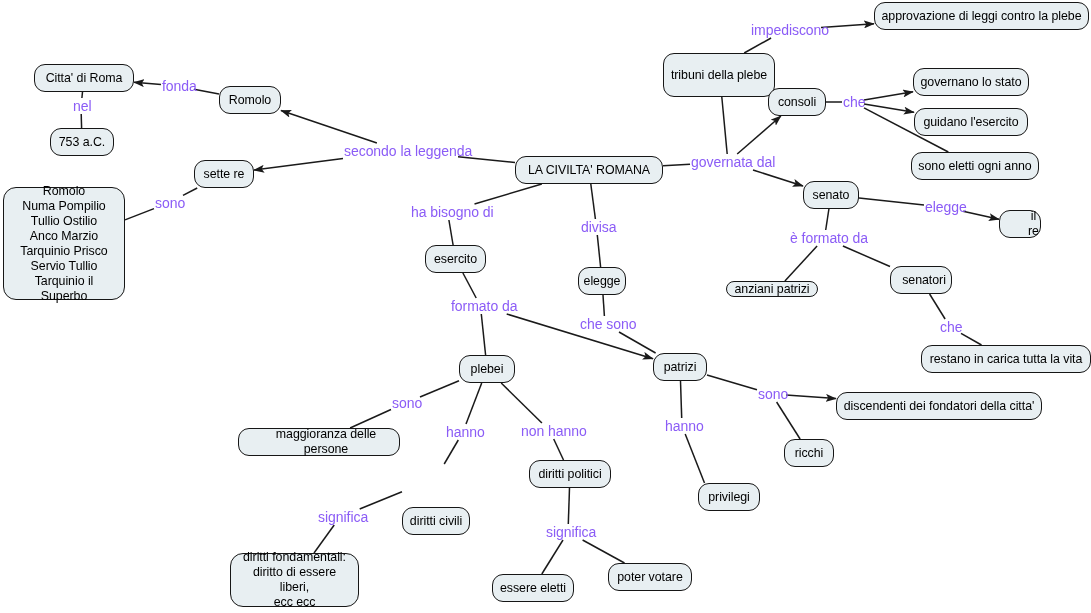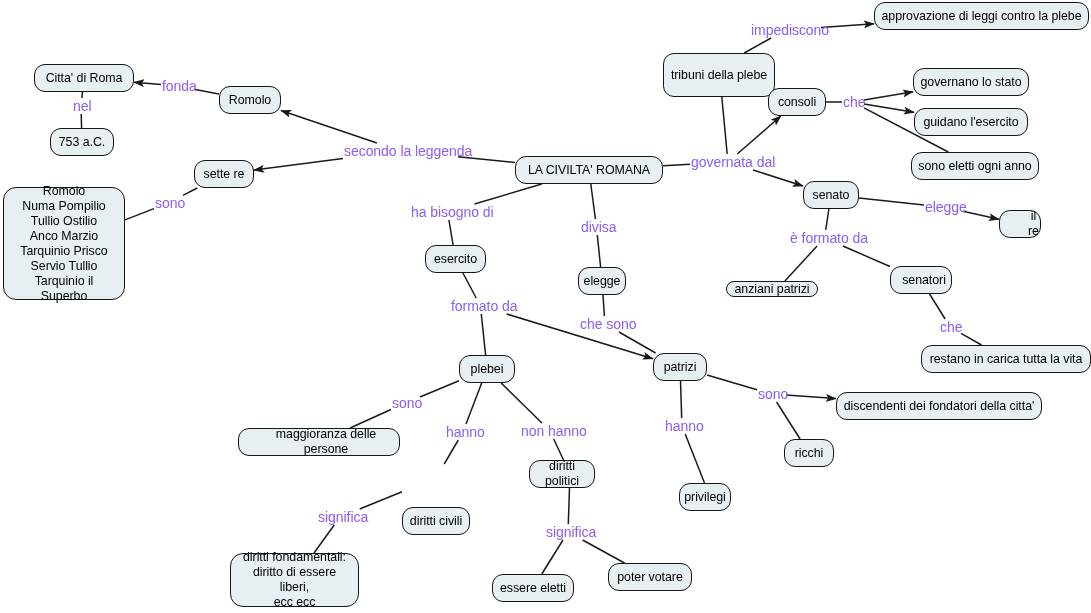--- a/index.html
+++ b/index.html
@@ -137,27 +137,27 @@
 Tarquinio Prisco
 Servio Tullio
 Tarquinio il Superbo</div>
       <div class="node" style="left: 515px; top: 156px; width: 148px; height: 28px;">LA CIVILTA' ROMANA</div>
       <div class="node" style="left: 425px; top: 245px; width: 61px; height: 28px;">esercito</div>
       <div class="node" style="left: 578px; top: 267px; width: 48px; height: 28px;">elegge</div>
       <div class="node" style="left: 459px; top: 355px; width: 56px; height: 28px;">plebei</div>
       <div class="node" style="left: 653px; top: 353px; width: 54px; height: 28px;">patrizi</div>
       <div class="node" style="left: 238px; top: 428px; width: 162px; height: 28px; padding-left: 20px;">maggioranza delle persone</div>
       <div class="node" style="left: 402px; top: 464px; width: 68px; height: 28px; margin-top: 43px;">diritti civili</div>
-      <div class="node" style="left: 529px; top: 460px; width: 66px; height: 28px;">diritti politici</div>
+      <div class="node" style="left: 529px; top: 460px; width: 82px; height: 28px;">diritti politici</div>
       <div class="node multi" style="left: 230px; top: 553px; width: 129px; height: 54px;">diritti fondamentali:
 diritto di essere liberi,
 ecc ecc</div>
       <div class="node" style="left: 492px; top: 574px; width: 82px; height: 28px;">essere eletti</div>
       <div class="node" style="left: 608px; top: 563px; width: 84px; height: 28px;">poter votare</div>
-      <div class="node" style="left: 679px; top: 483px; width: 52px; height: 28px;">privilegi</div>
+      <div class="node" style="left: 698px; top: 483px; width: 62px; height: 28px;">privilegi</div>
       <div class="node" style="left: 784px; top: 439px; width: 50px; height: 28px;">ricchi</div>
       <div class="node" style="left: 836px; top: 392px; width: 206px; height: 28px;">discendenti dei fondatori della citta'</div>
       <div class="node" style="left: 663px; top: 53px; width: 112px; height: 44px;">tribuni della plebe</div>
       <div class="node" style="left: 874px; top: 2px; width: 215px; height: 28px;">approvazione di leggi contro la plebe</div>
       <div class="node" style="left: 768px; top: 88px; width: 58px; height: 28px;">consoli</div>
       <div class="node" style="left: 913px; top: 68px; width: 116px; height: 28px;">governano lo stato</div>
       <div class="node" style="left: 914px; top: 108px; width: 114px; height: 28px;">guidano l'esercito</div>
       <div class="node" style="left: 911px; top: 152px; width: 128px; height: 28px;">sono eletti ogni anno</div>
       <div class="node" style="left: 803px; top: 181px; width: 56px; height: 28px;">senato</div>
       <div class="node" style="left: 999px; top: 210px; width: 42px; height: 28px; padding-left: 33px;">il re</div>

